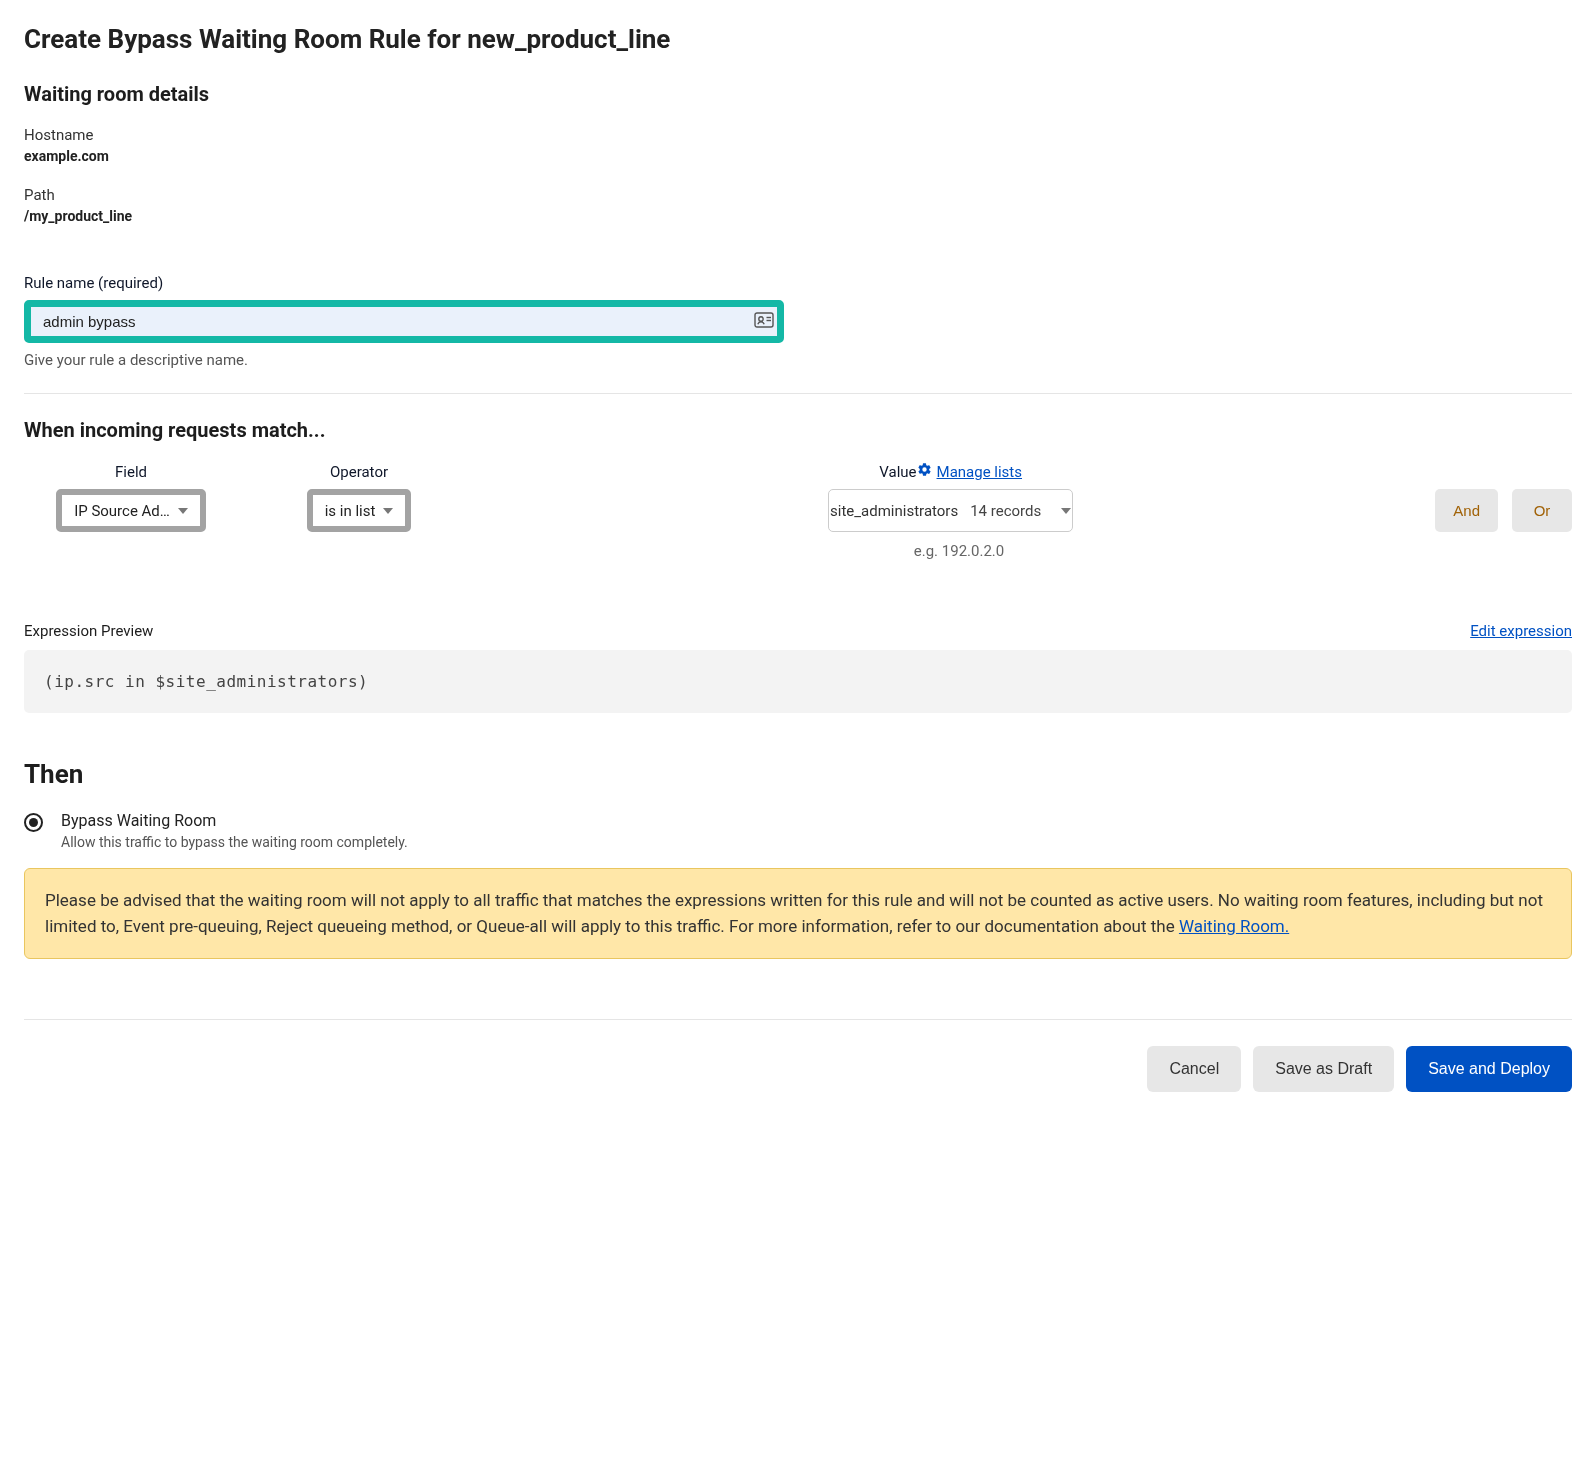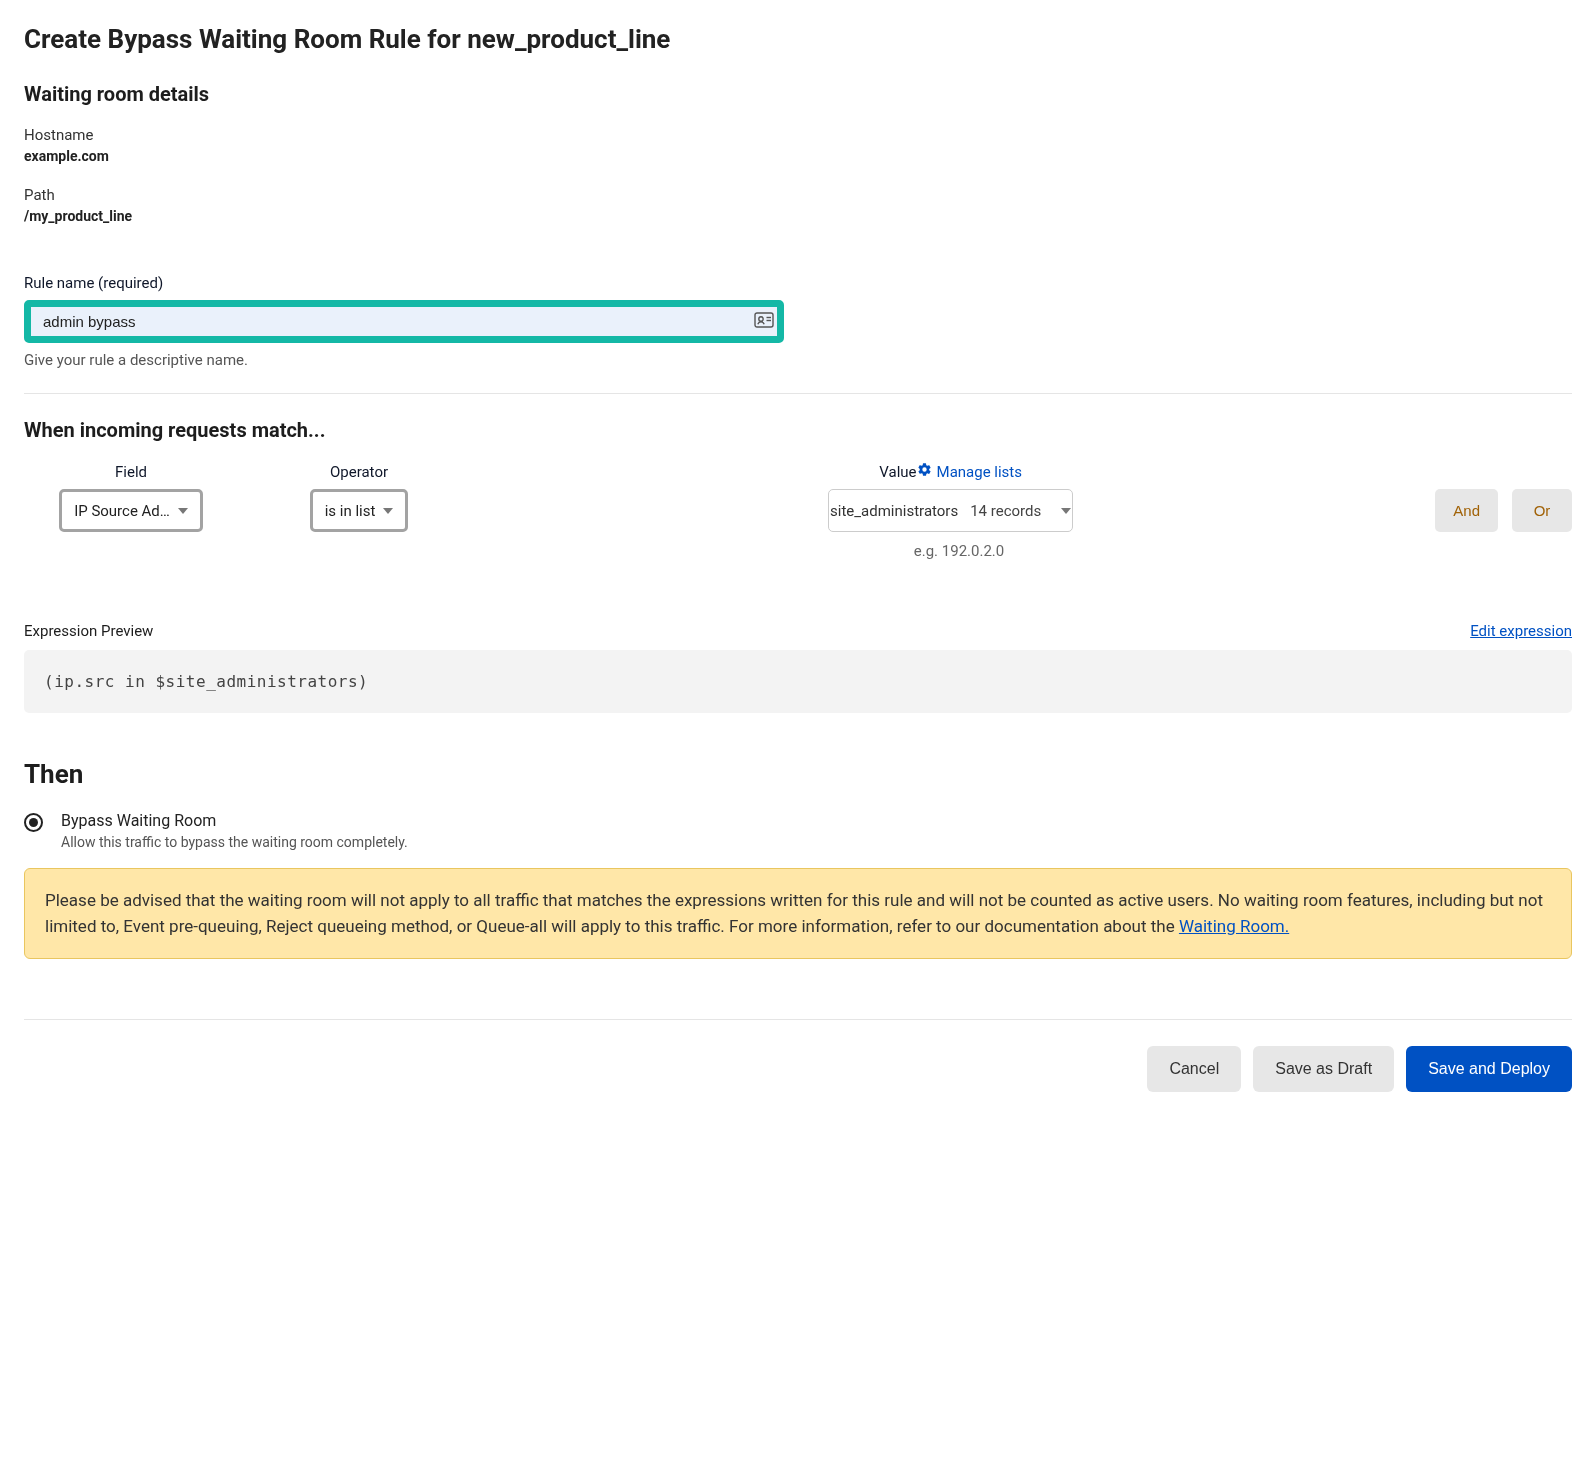--- a/index.html
+++ b/index.html
@@ -73,21 +73,21 @@
     display: flex;
     align-items: flex-end;
     gap: 14px;
   }
   .col { display: flex; flex-direction: column; align-items: center; }
   .col-field { width: 214px; }
   .col-op   { width: 214px; }
   .col-val  { flex: 1; }
   .select-btn {
     height: 43px;
-    border: 3px solid #a3a3a3;
+    border: 6px solid #a3a3a3;
     border-radius: 5px;
     background: #fff;
     display: flex;
     align-items: center;
     justify-content: space-between;
     padding: 12px 12px;
     font-size: 15px;
     cursor: pointer;
     color: #222;
   }
@@ -105,20 +105,21 @@
     flex-shrink: 0;
   }
   .value-row-top {
     display: flex;
     justify-content: space-between;
     align-items: flex-end;
     margin-bottom: 8px;
   }
   .manage-lists {
     color: #0051c3;
+    text-decoration: underline;
     font-size: 15px;
     display: inline-flex;
     align-items: center;
     gap: 5px;
     cursor: pointer;
   }
   .gear { color:#0051c3; }
   .value-input {
     height: 43px;
     border: 1px solid #ccc;

